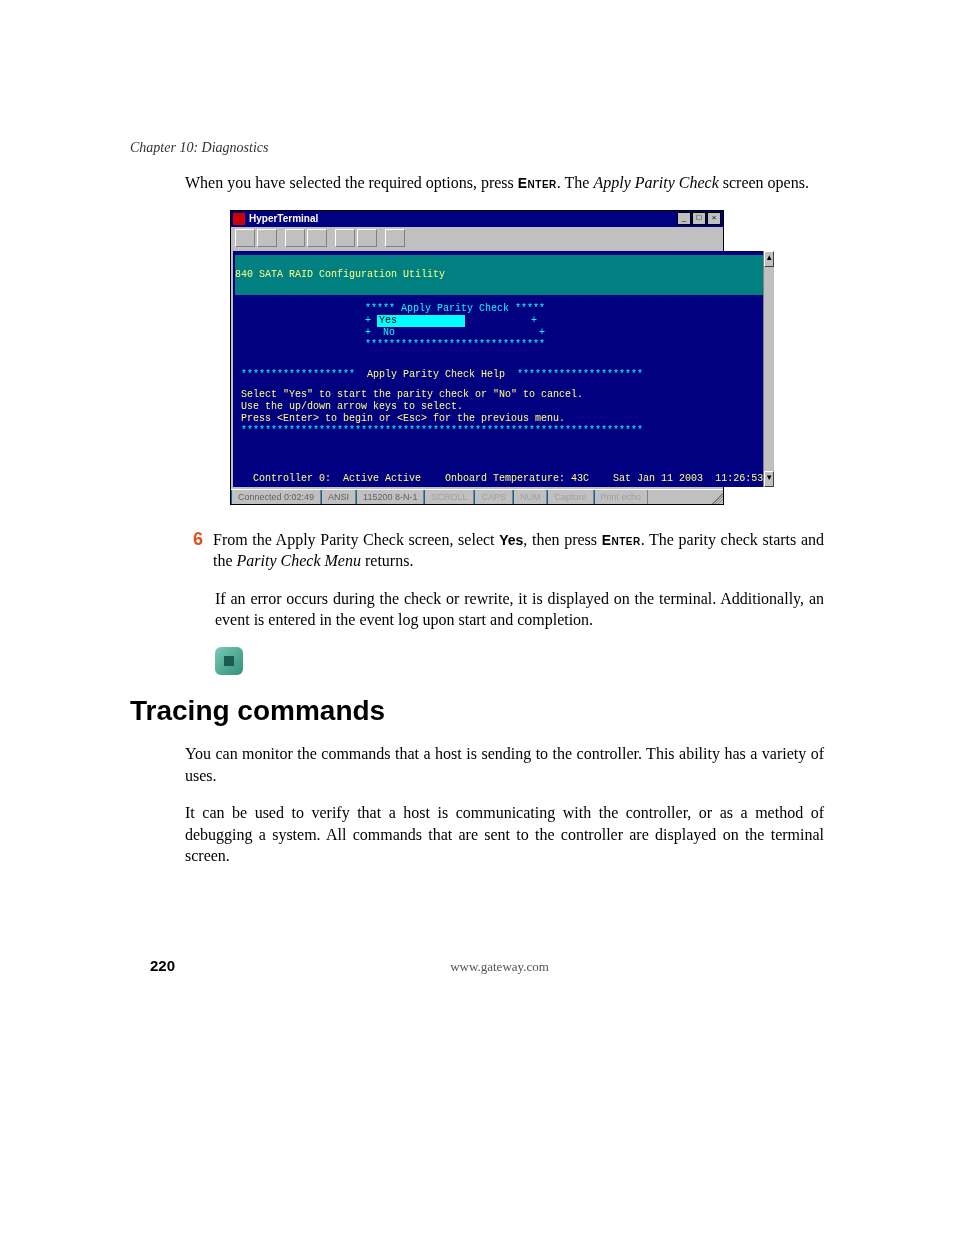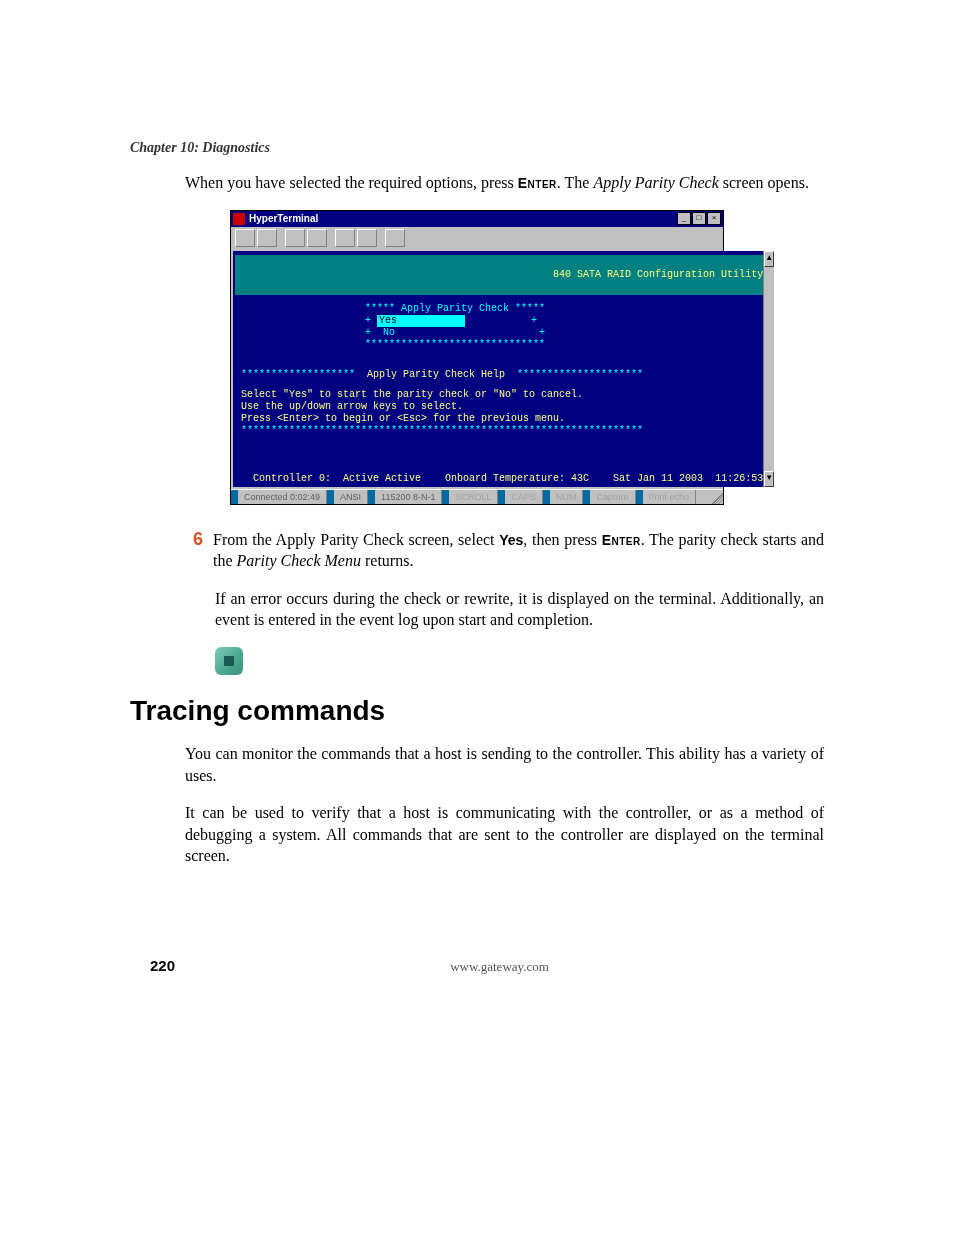--- a/index.html
+++ b/index.html
@@ -14,21 +14,20 @@
     padding: 140px 130px 60px 130px;
     position: relative;
     min-height: 1035px;
     box-sizing: border-box;
   }
   .chapter-header {
     font-style: italic;
     font-size: 14px;
     color: #333;
     margin-bottom: 4px;
-    font-weight: bold;
   }
   .body-text {
     font-size: 16px;
     line-height: 1.35;
     margin-left: 55px;
     margin-bottom: 12px;
     text-align: justify;
   }
   .after-img { margin-top: 24px; }
   .small-caps {
@@ -194,21 +193,21 @@
   .ht-scroll-btn{
     height:14px;background:#c0c0c0;
     border-top:1px solid #fff;border-left:1px solid #fff;
     border-right:1px solid #404040;border-bottom:1px solid #404040;
     font-size:8px;text-align:center;line-height:12px;color:#000;
   }
   .ht-teal-band {
     background:#008080;
     color:#ffff80;
     padding:14px 0;
-    text-align:right;
+    text-align:left;
     margin-bottom:8px;
   }
   .ht-selected {
     background:#00ffff;
     color:#000;
     padding:0 2px;
     display:inline-block;
     width:84px;
     text-align:left;
   }
@@ -220,21 +219,21 @@
     background:#c0c0c0;
     border-top:1px solid #fff;
     font-size:9px;
     color:#555;
     display:flex;
     height:14px;
     align-items:center;
   }
   .ht-status-cell {
     border-right:1px solid #808080;
-    border-left:7px solid #0369a1;
+    border-left:1px solid #0369a1;
     padding:0 6px;
     height:100%;
     display:flex;align-items:center;
     color:#606060;
     text-align:center;
   }
   .ht-status-cell.dim { color:#a0a0a0;}
   .ht-grip{
     margin-left:auto;width:14px;height:14px;
     background:

